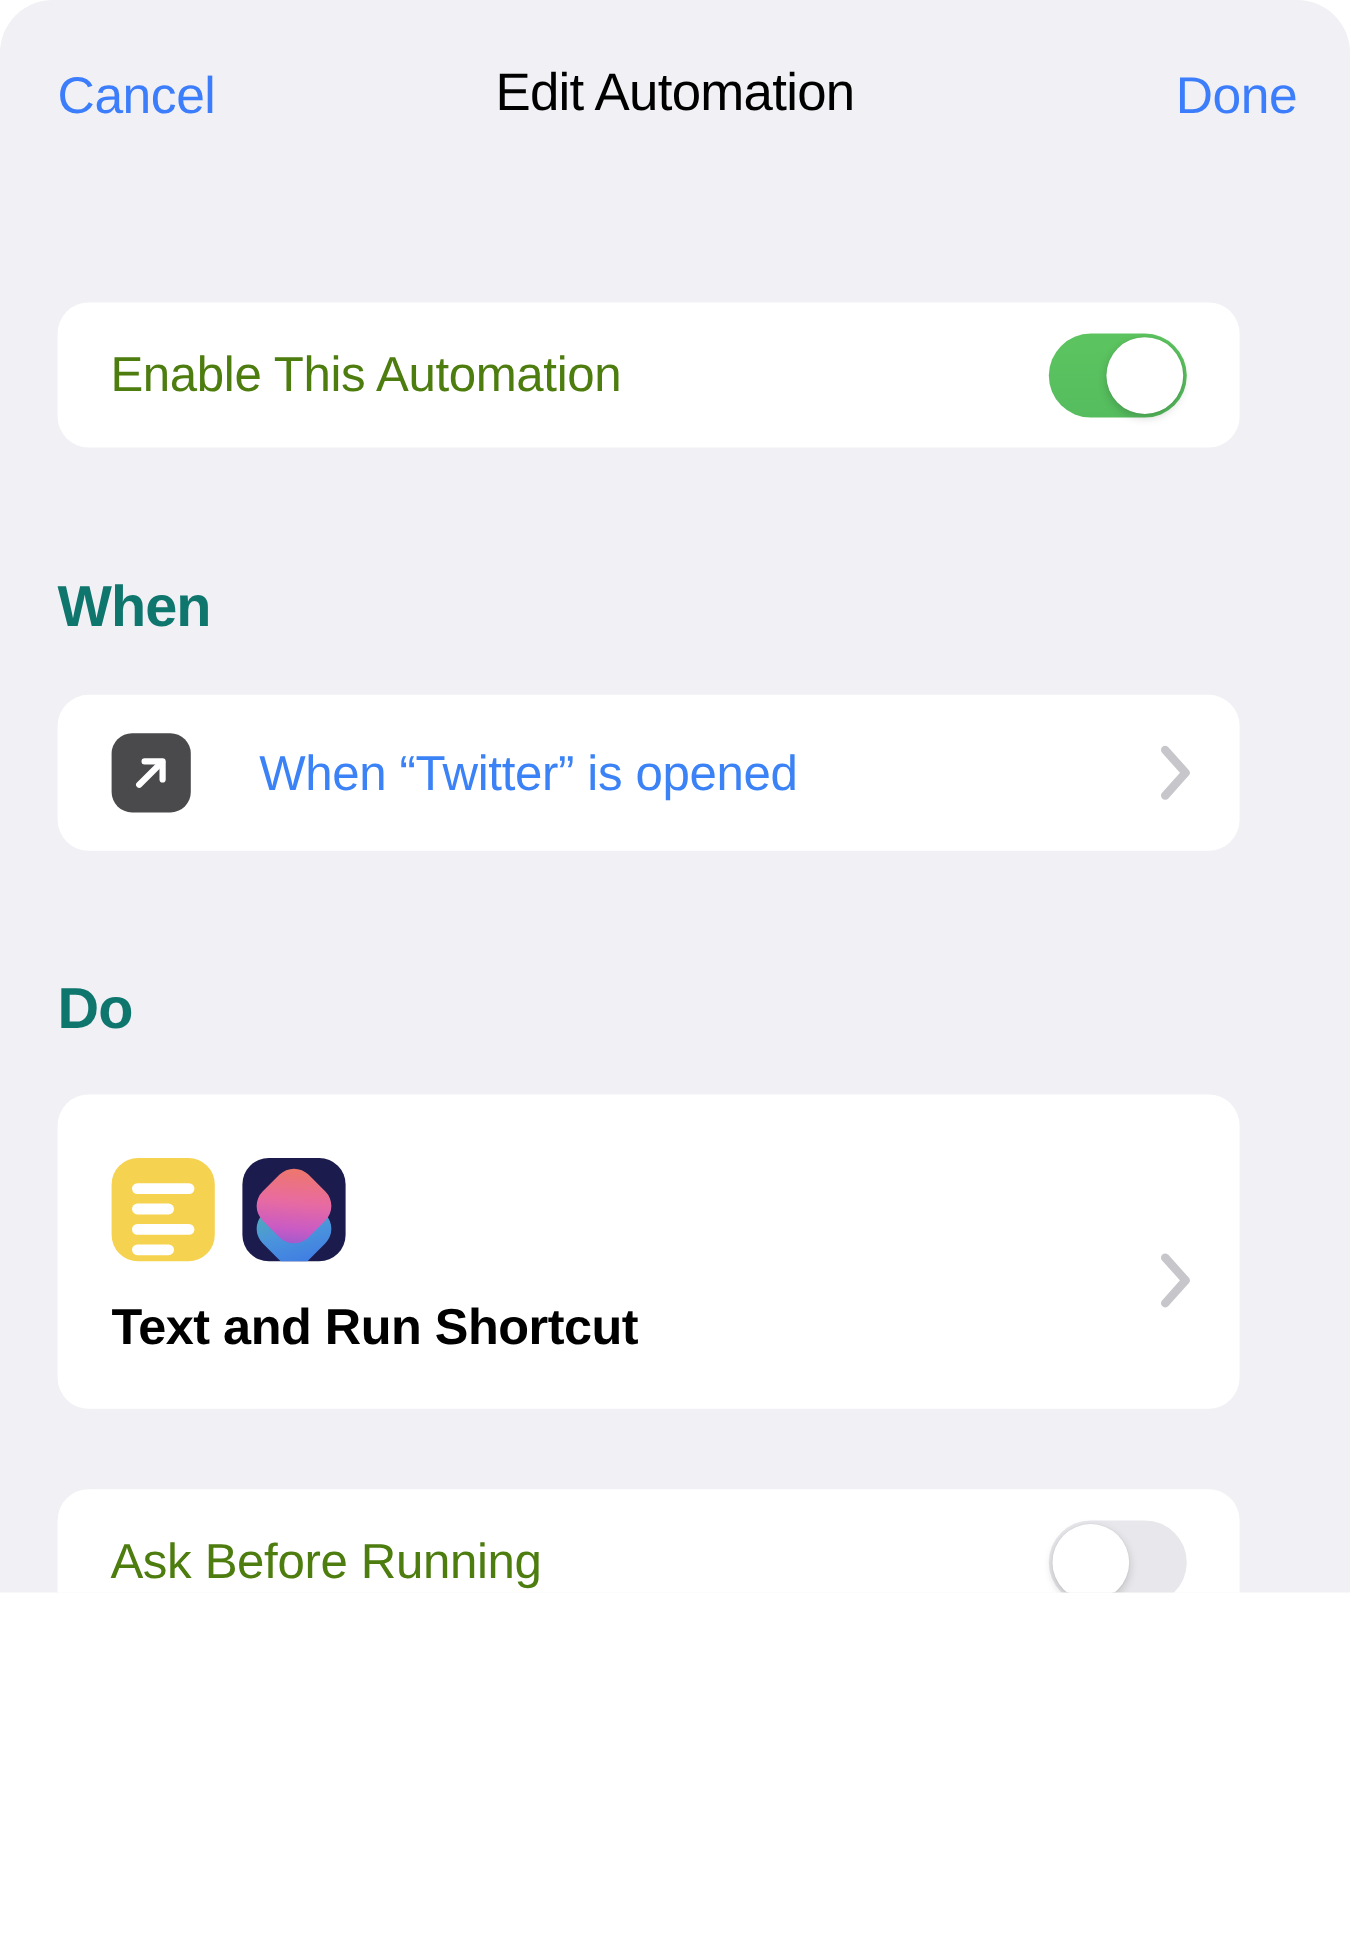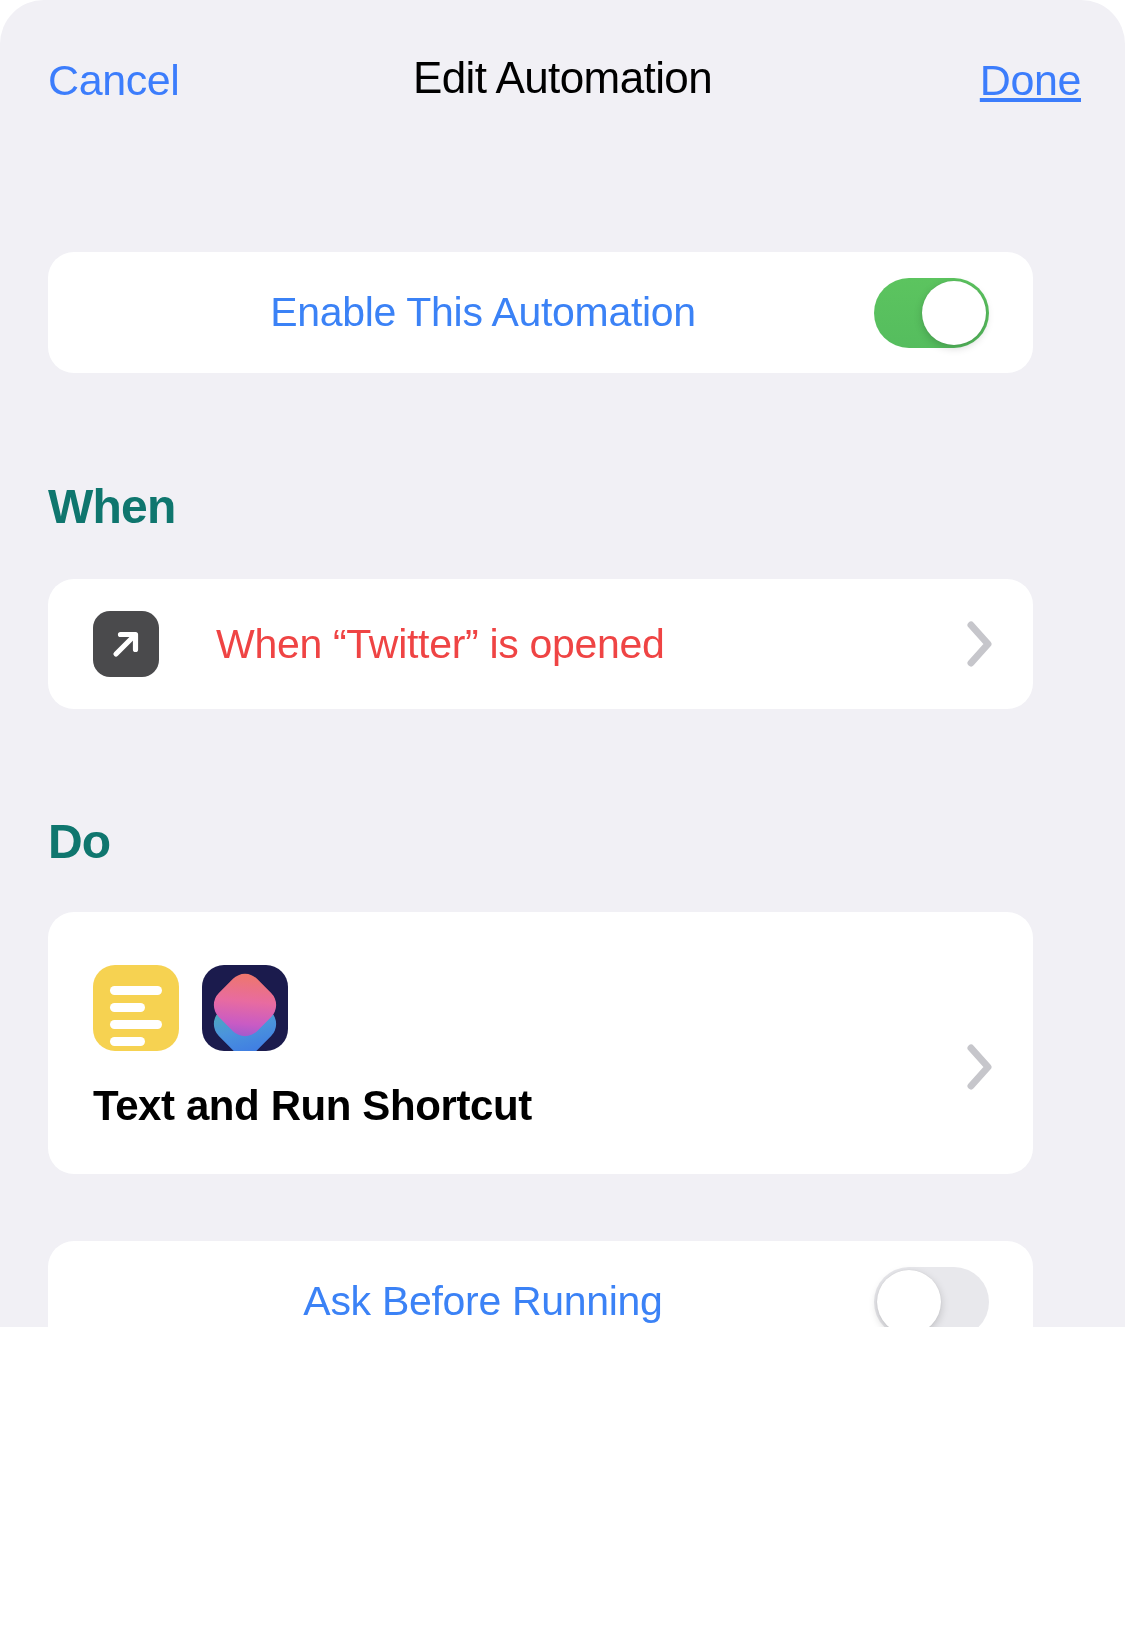--- a/index.html
+++ b/index.html
@@ -24,21 +24,21 @@
   }
   .nav-btn {
     position:absolute;
     font-size:43px;
     color:#3c7dfc;
     letter-spacing:-0.4px;
     white-space:nowrap;
     cursor:pointer;
   }
   #cancel-button { left:48px; top:56px; }
-  #done-button  { right:44px; top:56px;text-decoration:underline; }
+  #done-button  { right:44px; top:56px; }
   #nav-title {
     position:absolute;
     left:0; right:0; top:53px;
     text-align:center;
     font-size:44px;
     font-weight:normal;
     color:#000000;
     letter-spacing:-0.6px;
   }
 
@@ -64,24 +64,23 @@
   
   .switch-row {
     position:relative;
     height:121px;
     display:flex;
     align-items:center;
     padding:0 44px;
   }
   .row-label {
     font-size:41px;
-    color:#3b82f6;
+    color:#4d7c0f;
     letter-spacing:-0.3px;
     flex:1;
-    text-align:center;
   }
 
   
   .toggle {
     position:relative;
     width:115px; height:70px;
     border-radius:35px;
     flex:0 0 auto;
     cursor:pointer;
   }
@@ -110,21 +109,21 @@
     width:66px; height:66px;
     border-radius:17px;
     background:#4a4a4c;
     flex:0 0 auto;
     display:flex; align-items:center; justify-content:center;
   }
   .trigger-icon svg { display:block; }
   #when-text {
     margin-left:57px;
     font-size:41px;
-    color:#ef4444;
+    color:#3b82f6;
     letter-spacing:-0.3px;
     flex:1;
     white-space:nowrap;
   }
   .chevron {
     flex:0 0 auto;
     width:26px; height:46px;
   }
   .chevron svg { display:block; }
 

